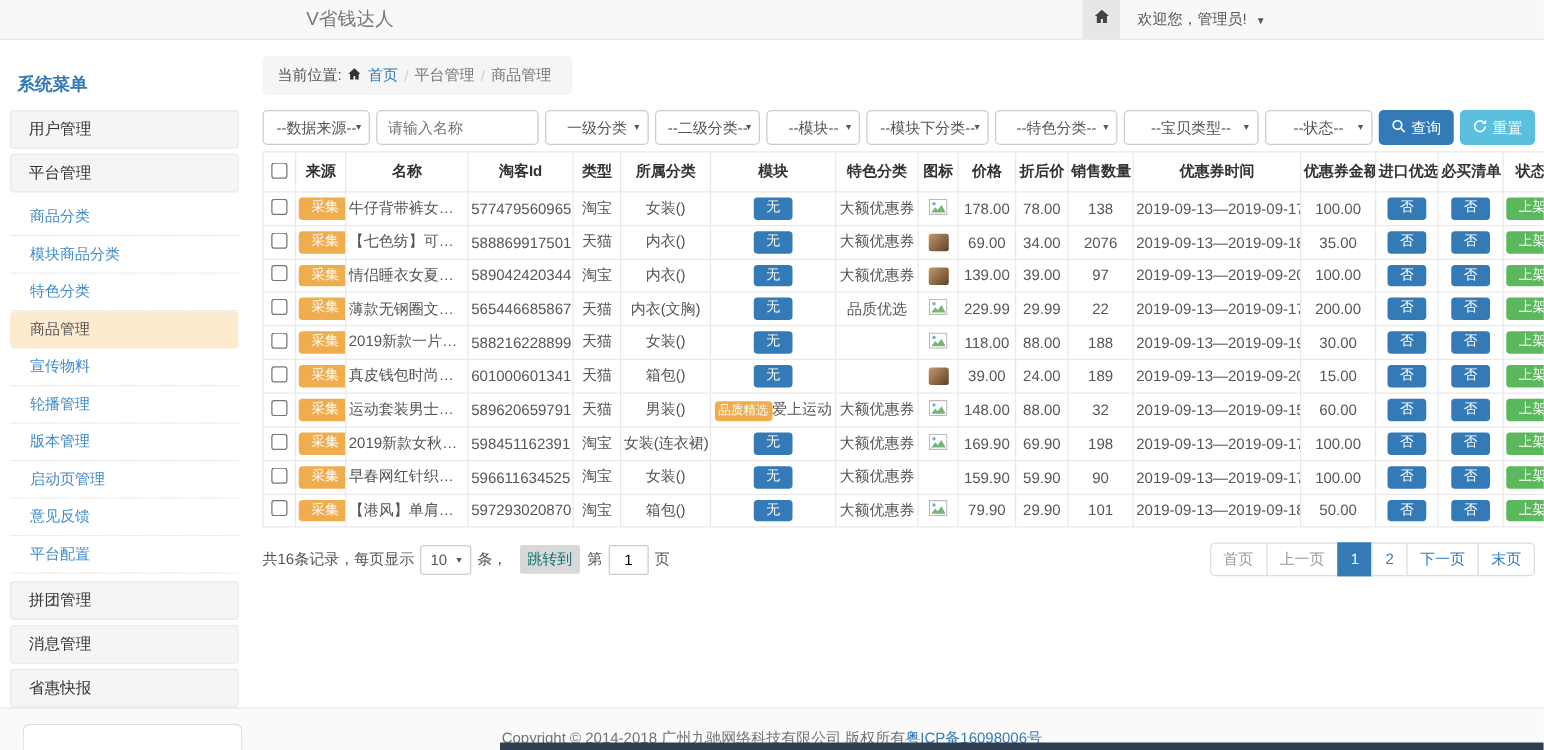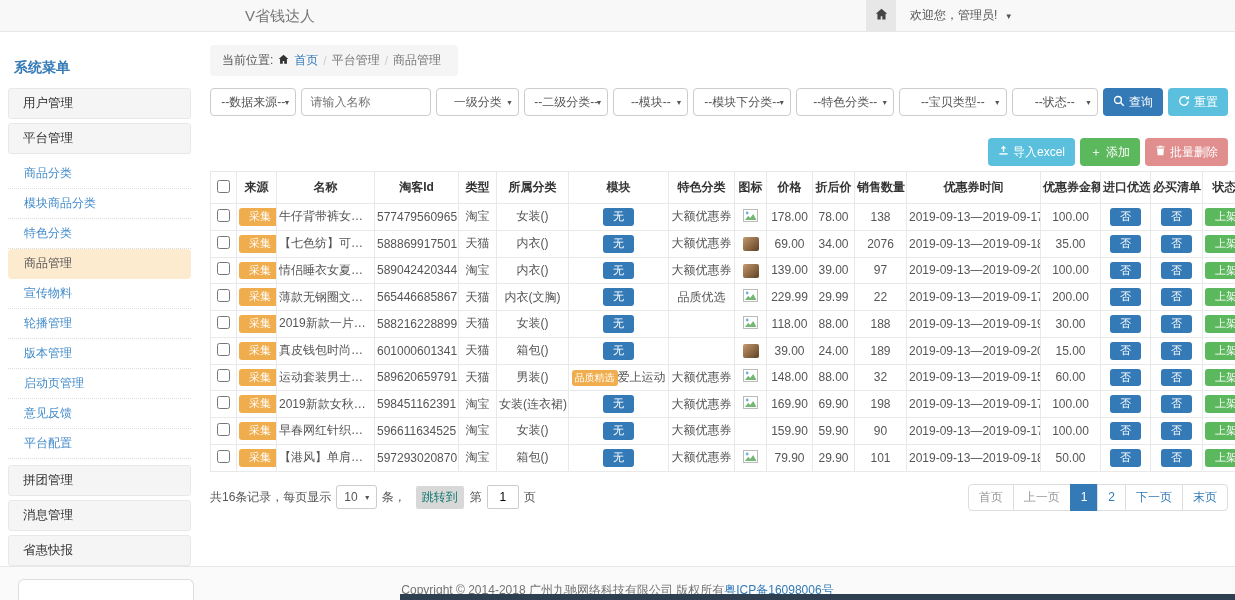--- a/index.html
+++ b/index.html
@@ -195,43 +195,20 @@
       <span>
         <svg width="12" height="12" viewBox="0 0 14 14">
             <path d="M12 7a5 5 0 1 1-1.6-3.7" fill="none" stroke="#fff" stroke-width="1.5"></path>
             <polygon points="12.8,0.8 12.8,5 8.6,5" fill="#fff"></polygon>
           </svg>
       </span>
       <span>重置</span>
     </button>
   </div>
 
-  <div class="toolbar">
-    <button class="btn btn-info">
-      <span>
-        <svg width="11" height="11" viewBox="0 0 16 16">
-            <path d="M7 10h2V5h3L8 1 4 5h3v5z" fill="#fff"></path>
-            <rect x="2" y="12" width="12" height="2" fill="#fff"></rect>
-          </svg>
-      </span>
-      <span>导入excel</span>
-    </button>
-    <button class="btn btn-success">
-      <span>＋</span>
-      <span>添加</span>
-    </button>
-    <button class="btn btn-danger-soft">
-      <span>
-        <svg width="11" height="11" viewBox="0 0 16 16">
-            <path d="M6 1h4l.6 1H14v1.6H2V2h3.4L6 1zM3 5h10l-.8 10H3.8L3 5z" fill="#fff"></path>
-          </svg>
-      </span>
-      <span>批量删除</span>
-    </button>
-  </div>
 
   <table class="grid">
     <colgroup>
       <col style="width:26px">
         <col style="width:40px">
         <col style="width:98px">
         <col style="width:84px">
       <col style="width:38px">
         <col style="width:72px">
         <col style="width:100px">

